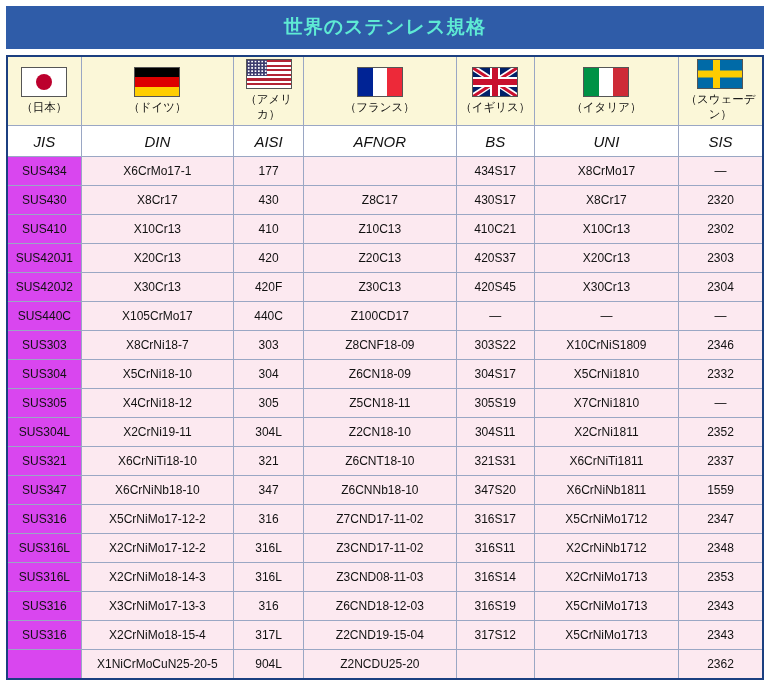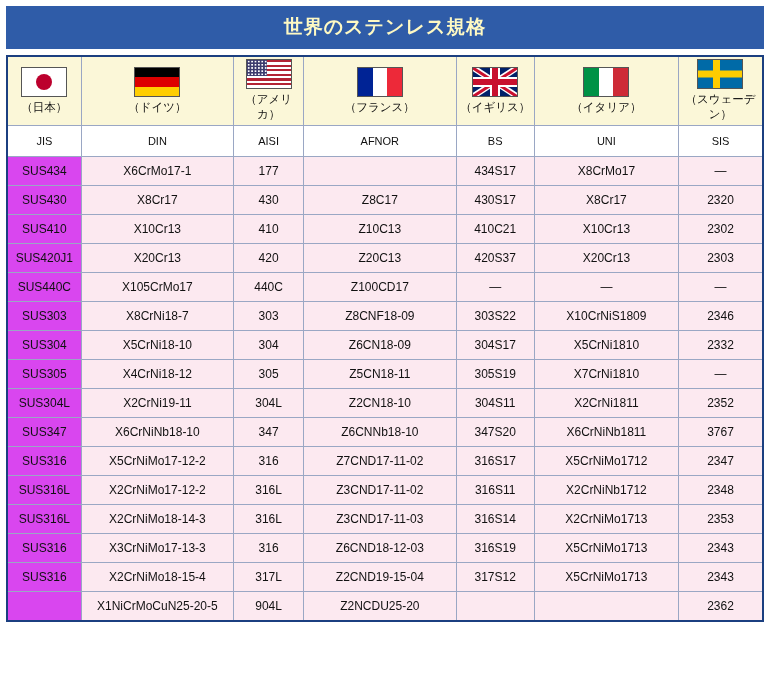--- a/index.html
+++ b/index.html
@@ -15,21 +15,21 @@
   }
   .page {
     width: 770px;
     height: 695px;
     box-sizing: border-box;
     padding: 6px 6px 0 6px;
     background: #ffffff;
   }
   .title-bar {
     background: #2f5ca8;
-    color: #fef9c3;
+    color: #5eead4;
     text-align: center;
     font-size: 19px;
     font-weight: bold;
     letter-spacing: 1px;
     padding: 7px 0 8px 0;
     margin: 0 0 6px 0;
     border: 1px solid #2f5ca8;
   }
   table.std {
     border-collapse: collapse;
@@ -164,21 +164,22 @@
     height: 7px; background: #fecc00; transform: translateY(-50%);
   }
   .flag-se .cross-v {
     position: absolute; top: 0; bottom: 0; left: 15px;
     width: 7px; background: #fecc00;
   }
 
   tr.header-row td {
     background: #ffffff;
     height: 30px;
-    font-size: 11px;
+    font-size: 15px;
+    font-style: italic;
   }
   tr.data-row td {
     background: #fce9f0;
     height: 28px;
   }
   tr.data-row td.col-a {
     background: #d946ef;
   }
 </style>
 </head>
@@ -300,20 +301,29 @@
       <tr class="data-row">
         <td class="col-a">SUS420J1</td>
         <td>X20Cr13</td>
         <td>420</td>
         <td>Z20C13</td>
         <td>420S37</td>
         <td>X20Cr13</td>
         <td>2303</td>
       </tr>
       <tr class="data-row">
+        <td class="col-a">SUS420J2</td>
+        <td>X30Cr13</td>
+        <td>420F</td>
+        <td>Z30C13</td>
+        <td>420S45</td>
+        <td>X30Cr13</td>
+        <td>2304</td>
+      </tr>
+      <tr class="data-row">
         <td class="col-a">SUS440C</td>
         <td>X105CrMo17</td>
         <td>440C</td>
         <td>Z100CD17</td>
         <td>—</td>
         <td>—</td>
         <td>—</td>
       </tr>
       <tr class="data-row">
         <td class="col-a">SUS303</td>
@@ -345,27 +355,36 @@
       <tr class="data-row">
         <td class="col-a">SUS304L</td>
         <td>X2CrNi19-11</td>
         <td>304L</td>
         <td>Z2CN18-10</td>
         <td>304S11</td>
         <td>X2CrNi1811</td>
         <td>2352</td>
       </tr>
       <tr class="data-row">
+        <td class="col-a">SUS321</td>
+        <td>X6CrNiTi18-10</td>
+        <td>321</td>
+        <td>Z6CNT18-10</td>
+        <td>321S31</td>
+        <td>X6CrNiTi1811</td>
+        <td>2337</td>
+      </tr>
+      <tr class="data-row">
         <td class="col-a">SUS347</td>
         <td>X6CrNiNb18-10</td>
         <td>347</td>
         <td>Z6CNNb18-10</td>
         <td>347S20</td>
         <td>X6CrNiNb1811</td>
-        <td>3767</td>
+        <td>1559</td>
       </tr>
       <tr class="data-row">
         <td class="col-a">SUS316</td>
         <td>X5CrNiMo17-12-2</td>
         <td>316</td>
         <td>Z7CND17-11-02</td>
         <td>316S17</td>
         <td>X5CrNiMo1712</td>
         <td>2347</td>
       </tr>
@@ -375,21 +394,21 @@
         <td>316L</td>
         <td>Z3CND17-11-02</td>
         <td>316S11</td>
         <td>X2CrNiNb1712</td>
         <td>2348</td>
       </tr>
       <tr class="data-row">
         <td class="col-a">SUS316L</td>
         <td>X2CrNiMo18-14-3</td>
         <td>316L</td>
-        <td>Z3CND17-11-03</td>
+        <td>Z3CND08-11-03</td>
         <td>316S14</td>
         <td>X2CrNiMo1713</td>
         <td>2353</td>
       </tr>
       <tr class="data-row">
         <td class="col-a">SUS316</td>
         <td>X3CrNiMo17-13-3</td>
         <td>316</td>
         <td>Z6CND18-12-03</td>
         <td>316S19</td>

